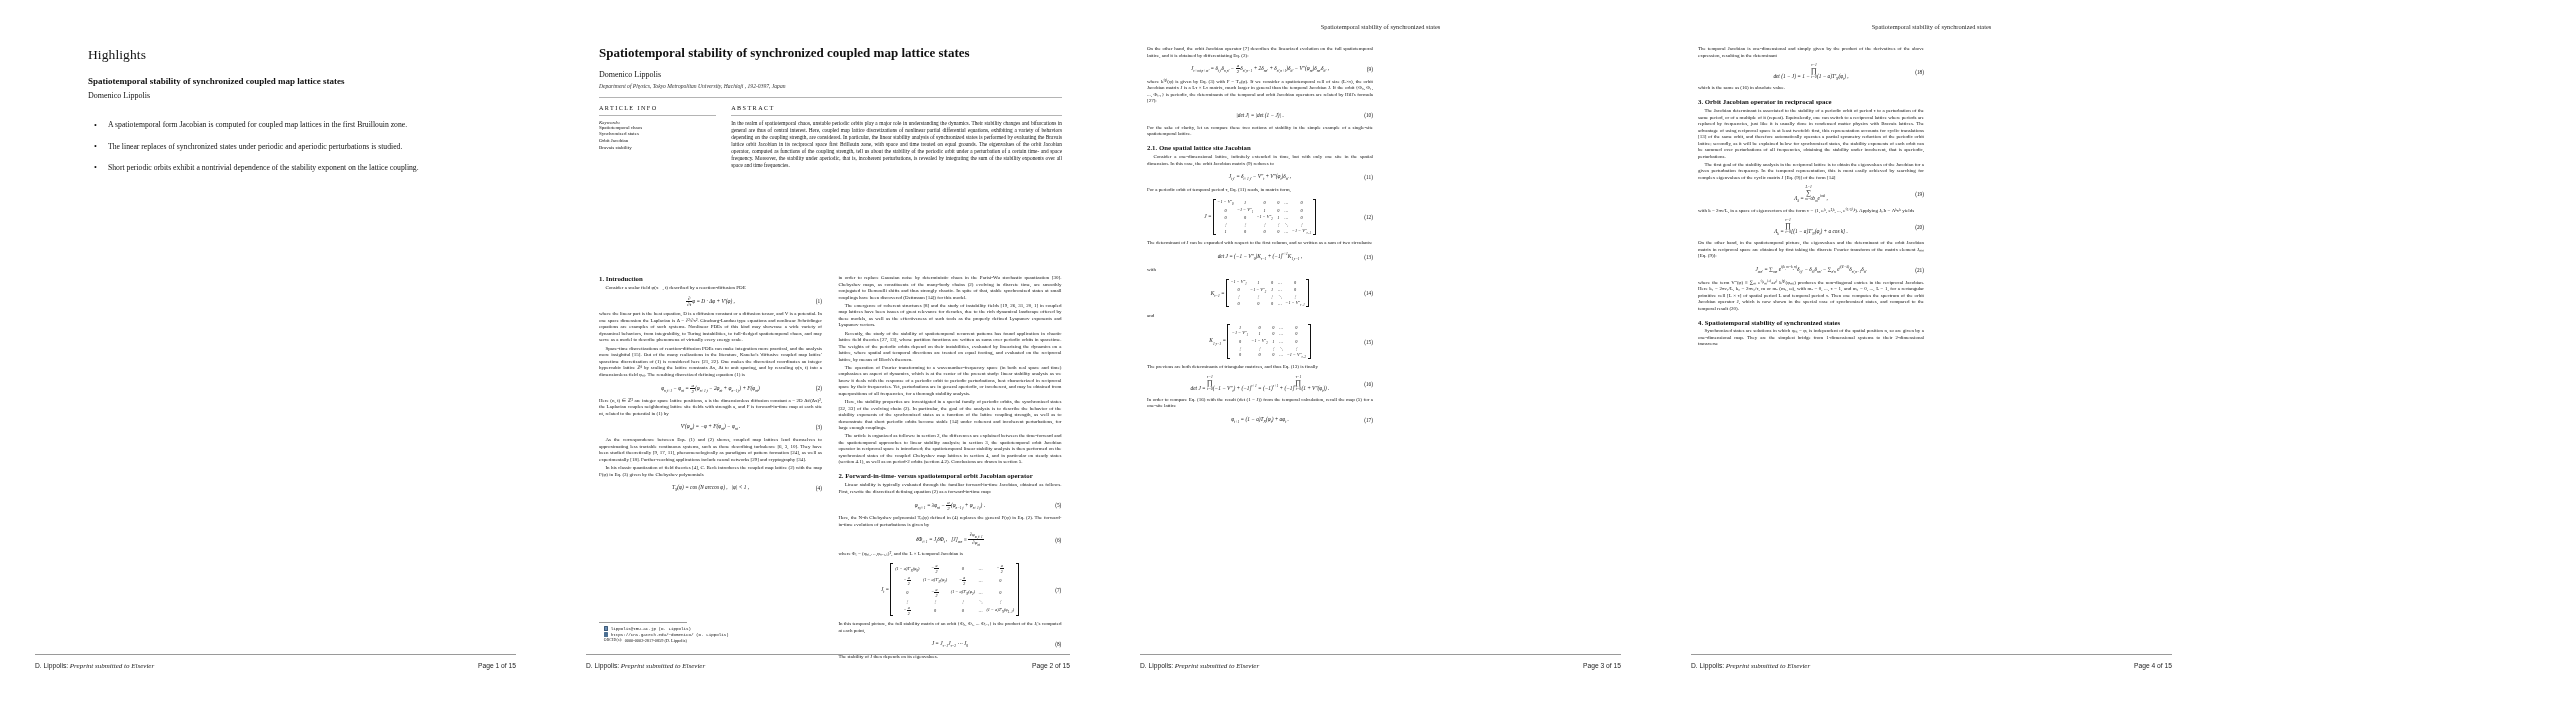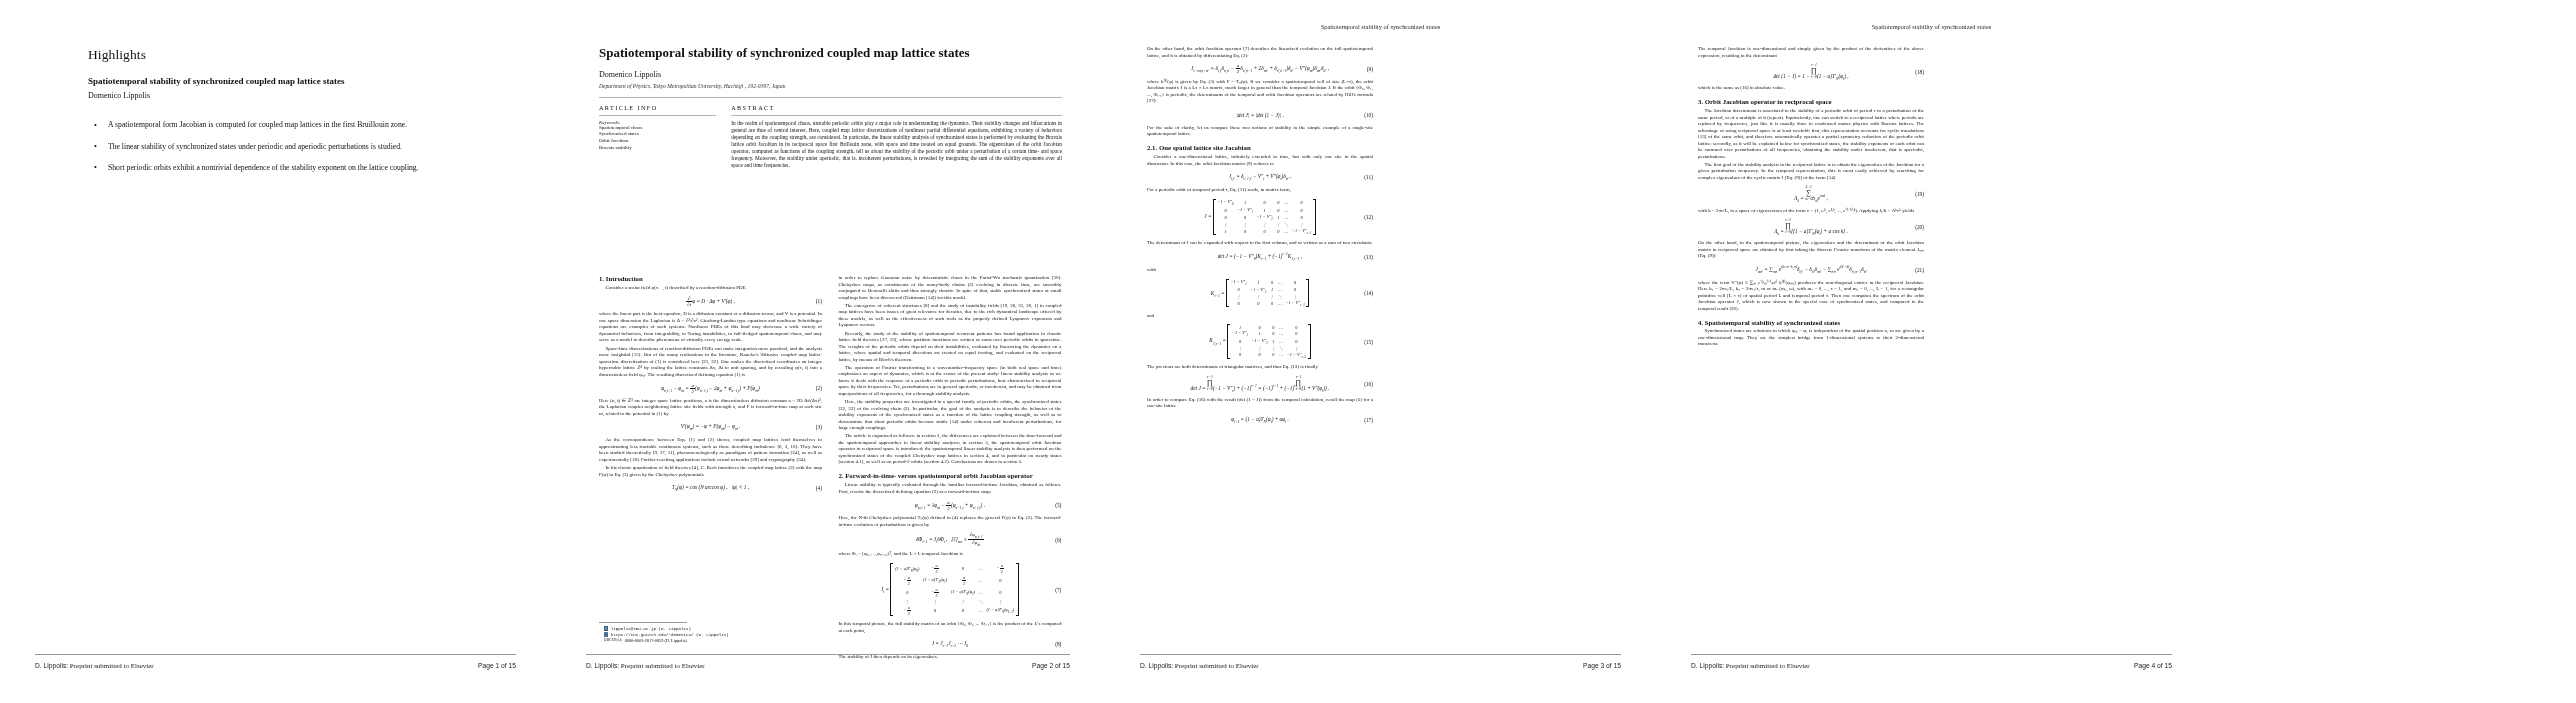--- a/index.html
+++ b/index.html
@@ -62,21 +62,21 @@
     left: 35px; right: 35px; bottom: 48px;
     border-top: 0.6px solid #9a9a9a;
   }
   .foot {
     position: absolute;
     left: 35px; right: 35px; bottom: 33px;
     display: flex; justify-content: space-between; align-items: baseline;
     font-size: 7px; color: #1a1a1a;
   }
   .foot .name { font-family: "Liberation Sans", sans-serif; font-size: 6.7px; }
-  .foot .ital { }
+  .foot .ital { font-style: italic; }
   .foot .pg { font-family: "Liberation Sans", sans-serif; font-size: 6.7px; }
 
   
   .hl-wrap { position: absolute; left: 88px; top: 47px; width: 410px; }
   .hl-title { font-size: 13.5px; font-weight: normal; color: #111; margin-bottom: 13px; letter-spacing: 0.1px; }
   .hl-paper { font-size: 9px; font-weight: bold; color: #111; margin-bottom: 5.3px; }
   .hl-author { font-size: 8px; color: #111; margin-bottom: 20px; }
   .hl-list { list-style: none; }
   .hl-list li {
     position: relative;
@@ -170,21 +170,21 @@
 
   <div class="arxiv-stamp">arXiv:2510.12532v1  [nlin.CD]  14 Oct 2025</div>
 
   <section class="page page-1">
     <div class="hl-wrap">
       <h1 class="hl-title">Highlights</h1>
       <div class="hl-paper">Spatiotemporal stability of synchronized coupled map lattice states</div>
       <div class="hl-author">Domenico Lippolis</div>
       <ul class="hl-list">
         <li>A spatiotemporal form Jacobian is computed for coupled map lattices in the first Bruillouin zone.</li>
-        <li>The linear stability of synchronized states under periodic and aperiodic perturbations is studied.</li>
+        <li>The linear replaces of synchronized states under periodic and aperiodic perturbations is studied.</li>
         <li>Short periodic orbits exhibit a nontrivial dependence of the stability exponent on the lattice coupling.</li>
       </ul>
     </div>
     <div class="foot-rule"></div>
     <div class="foot">
       <div>
         <span class="name">D. Lippolis:</span>
         <span class="ital">Preprint submitted to Elsevier</span>
       </div>
       <div class="pg">Page 1 of 15</div>

